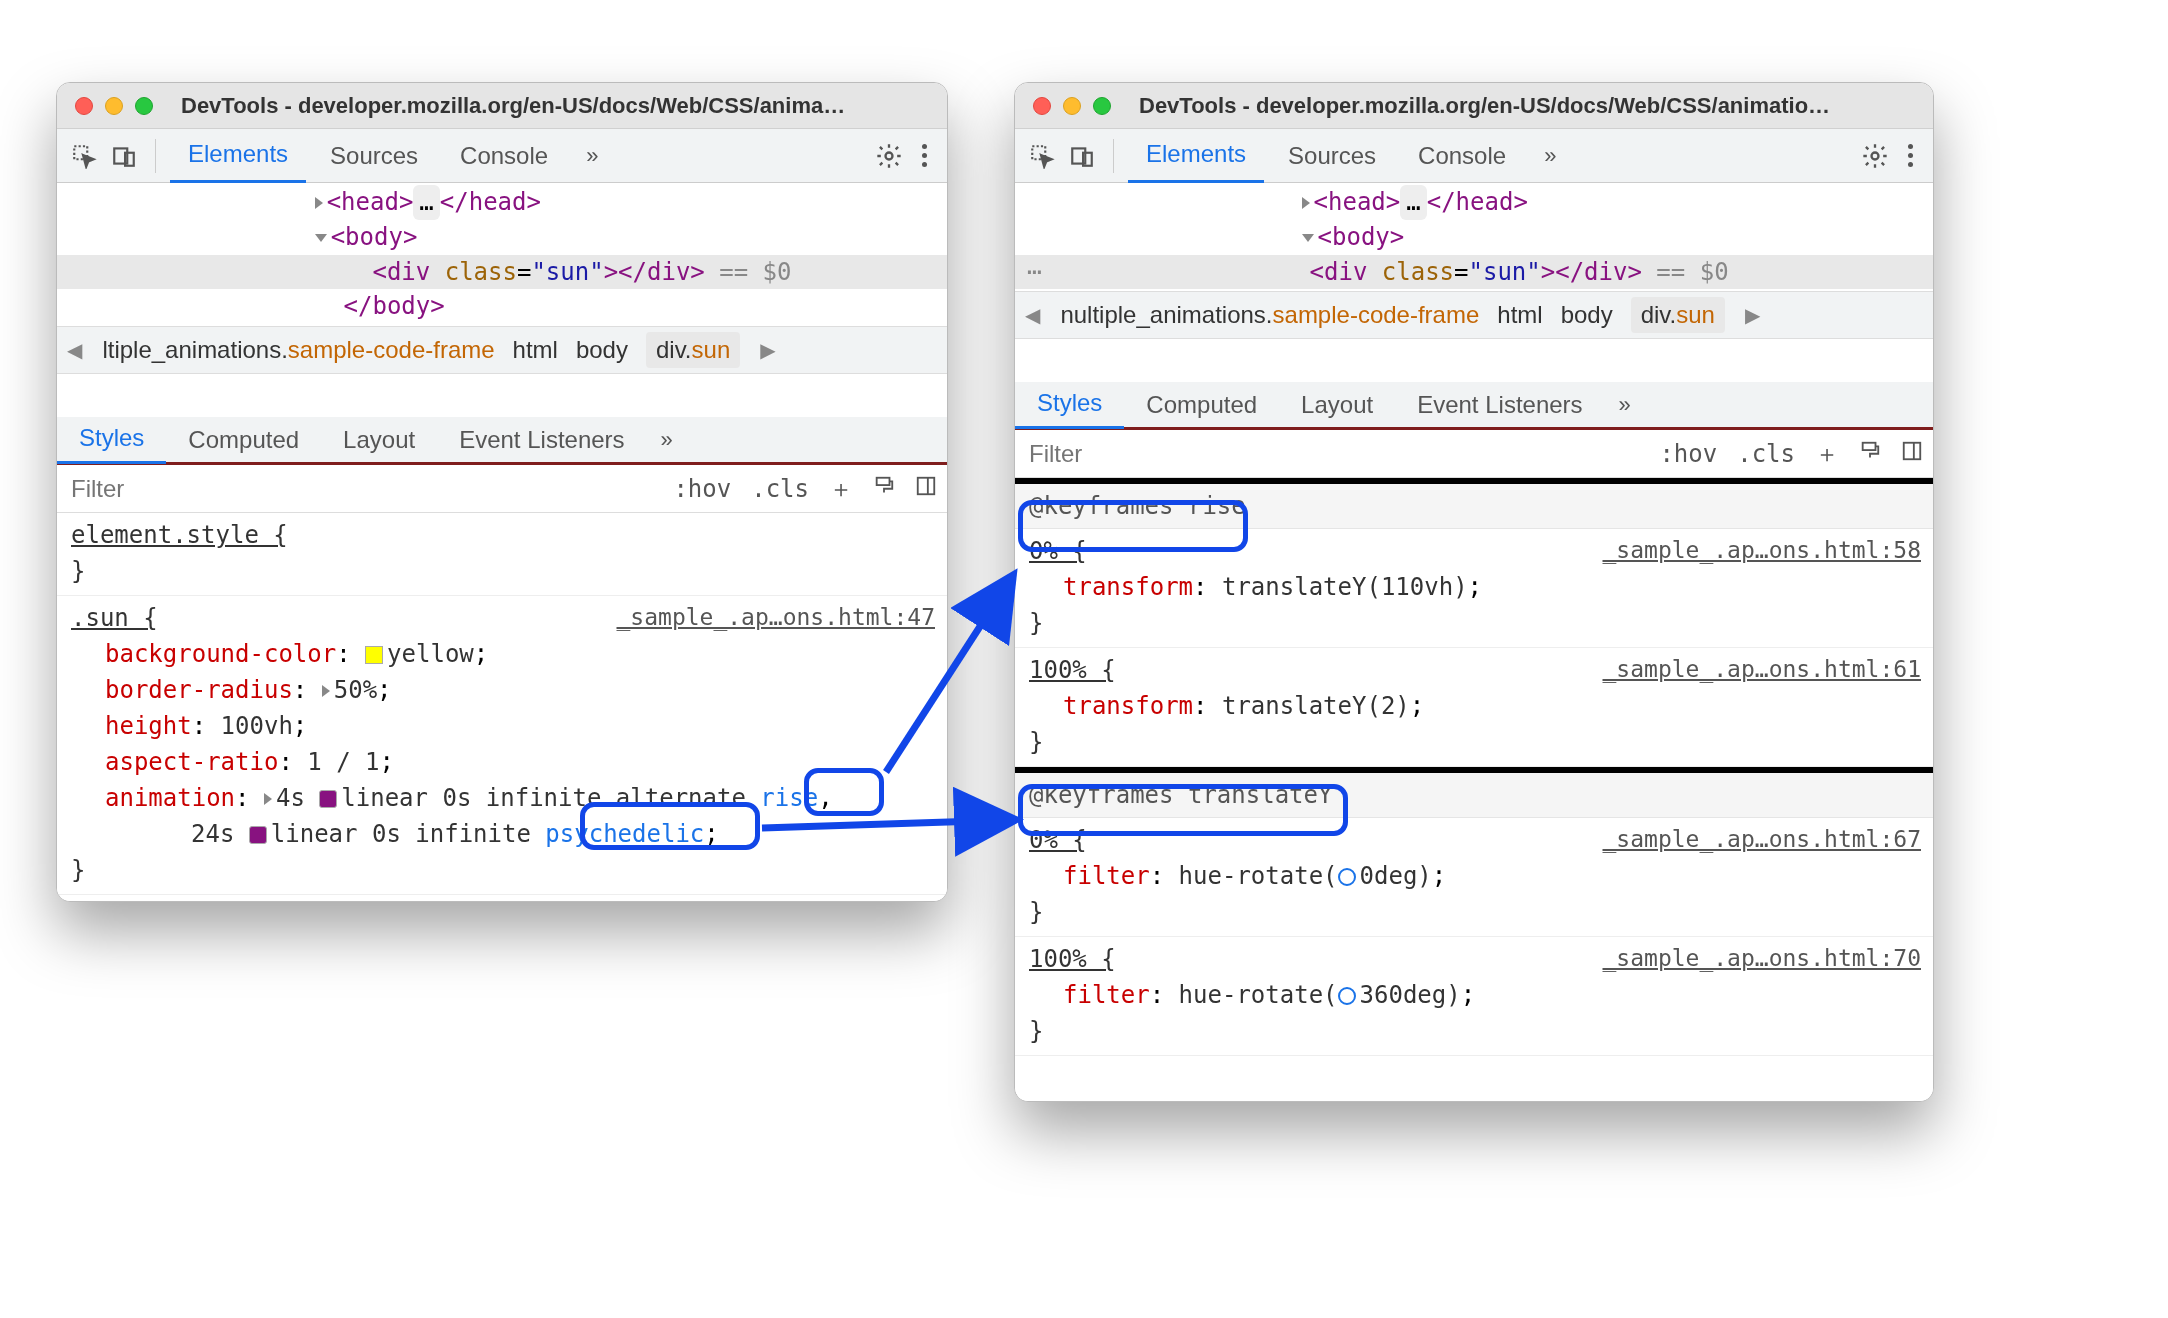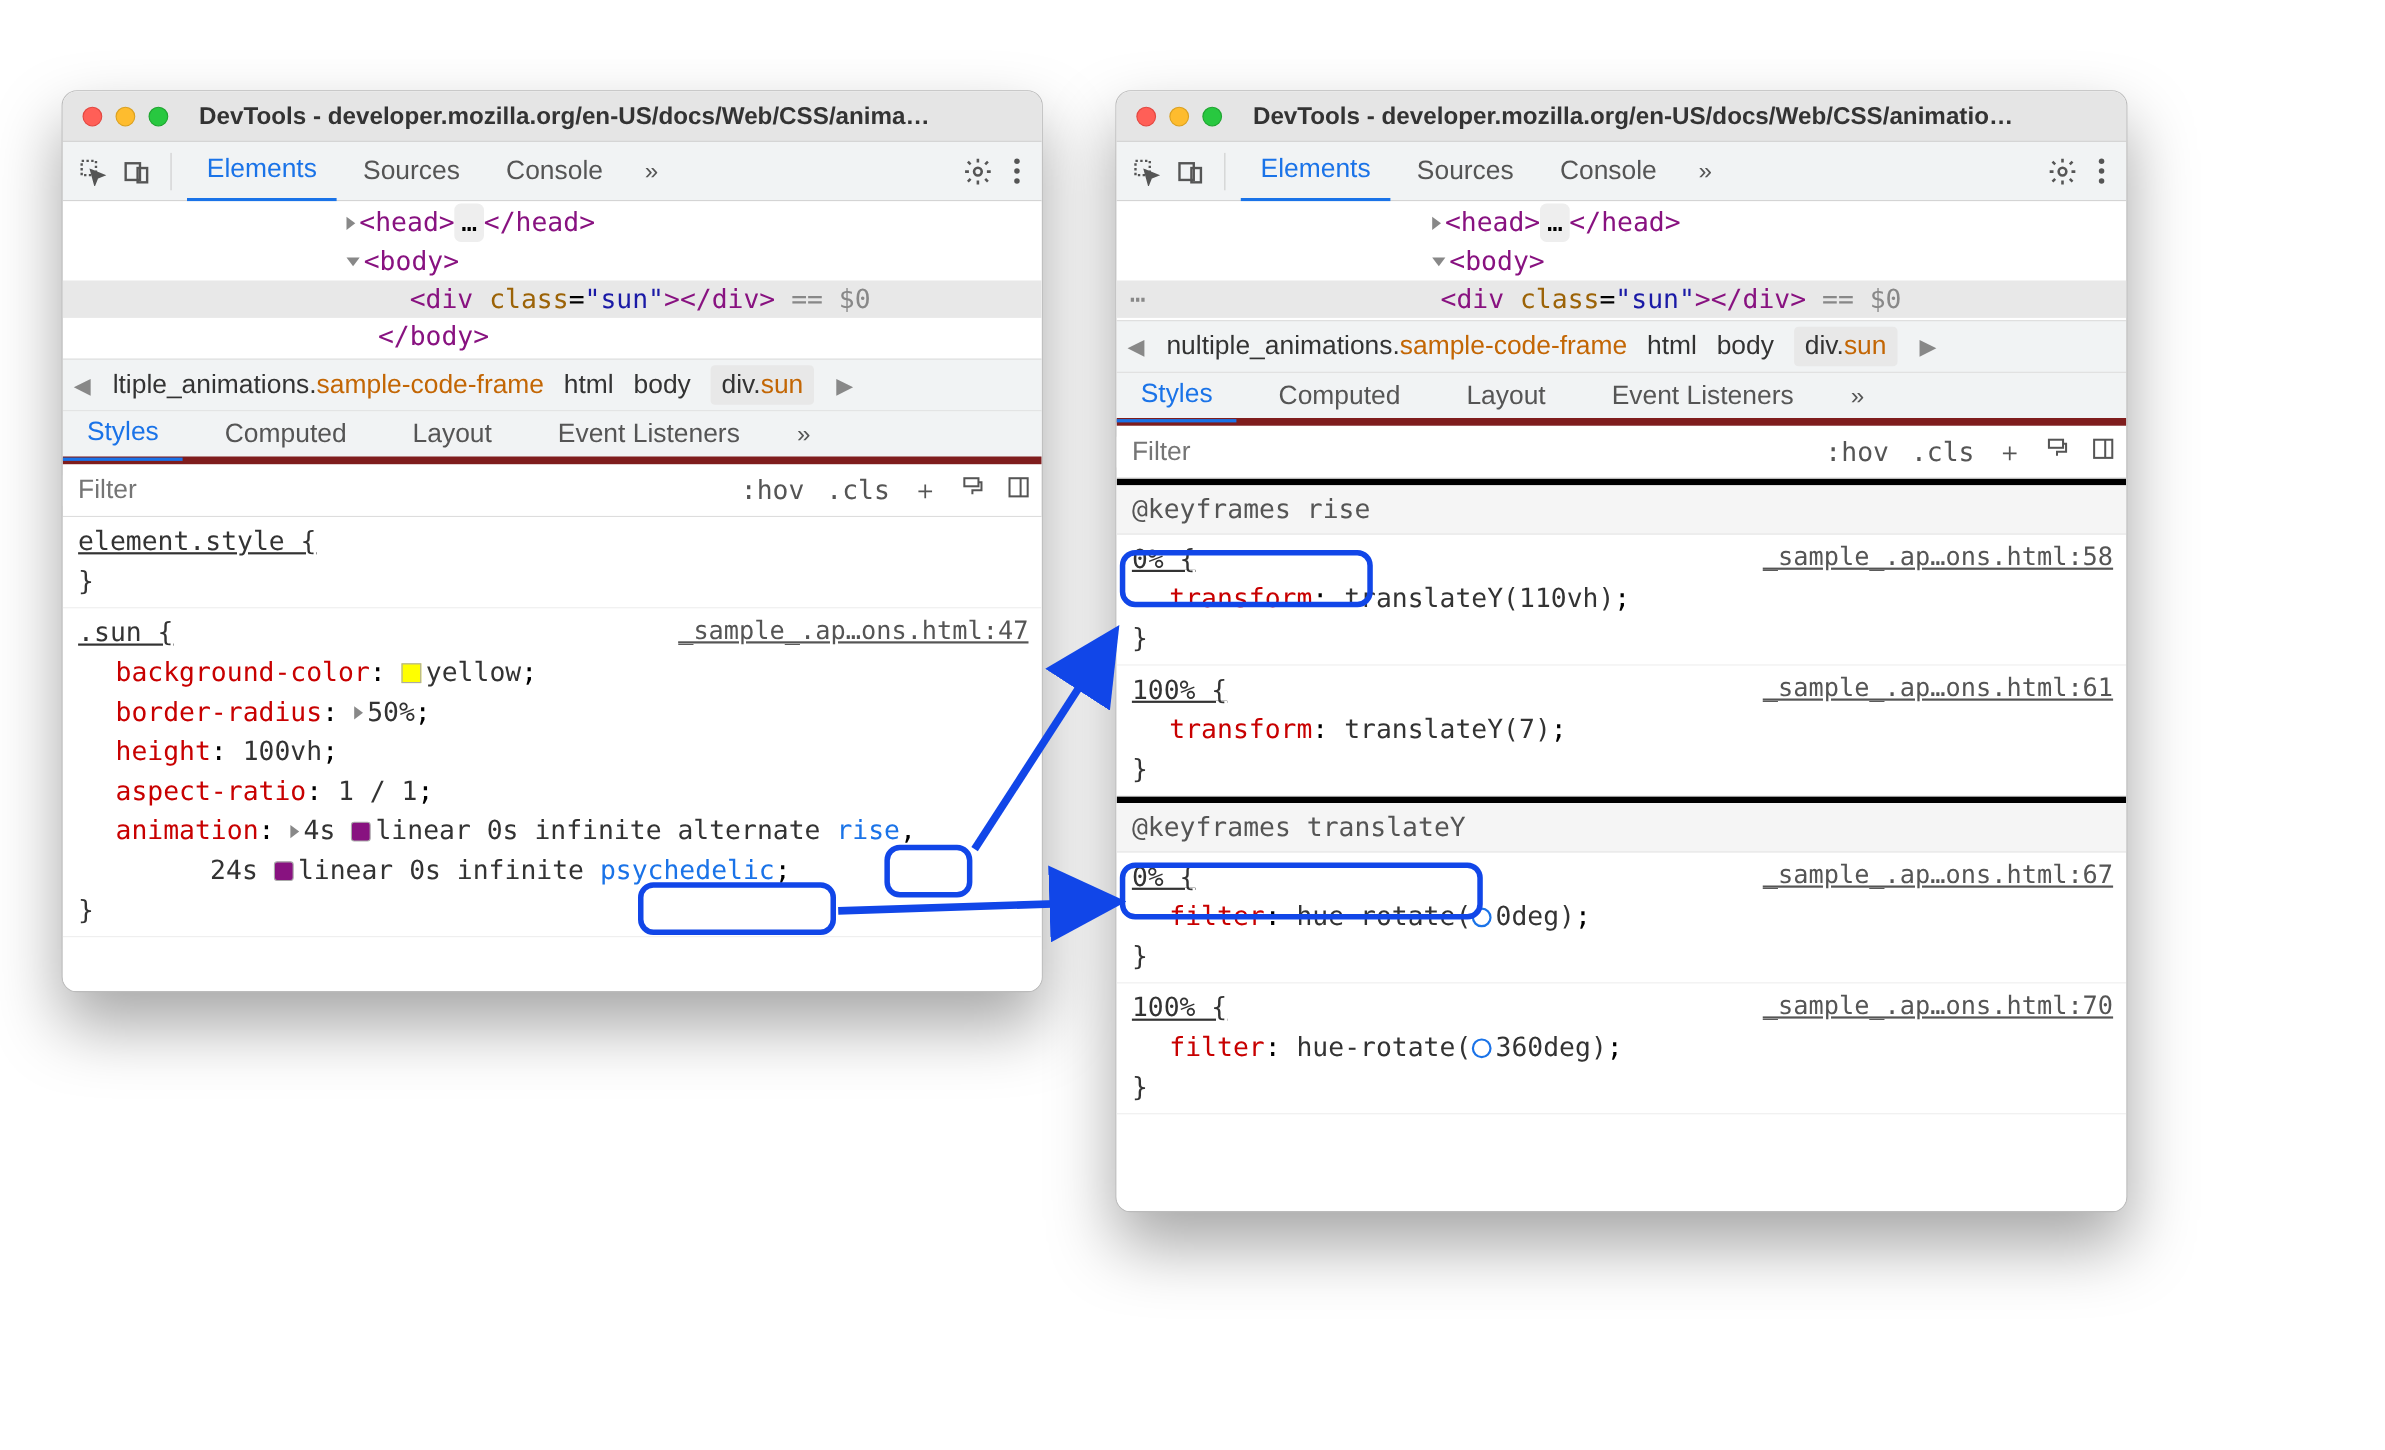--- a/index.html
+++ b/index.html
@@ -60,22 +60,22 @@
   .compact-pill { display:inline-block; background:#eee; border-radius:6px; padding:0 6px;}
   .breadcrumb {
     height: 48px; background:#f1f3f4; border-top:1px solid #ddd; border-bottom:1px solid #ddd;
     display:flex; align-items:center; padding:0 8px; font-size:24px; gap:18px;
   }
   .crumb { color:#333; cursor:pointer; white-space: nowrap;}
   .crumb .cl { color:#c36604;}
   .crumb.sel { background:#e8e8e8; padding:4px 10px; border-radius:4px;}
   .bc-arrow { color:#888; font-size:20px; padding:0 2px;}
   .subtabs {
-    height:48px; background:#f1f3f4; border-bottom:7px solid #7f1d1d;
-    display:flex; align-items:center; font-size:24px; gap:16px;
+    height:48px; background:#f1f3f4; border-bottom:3px solid #7f1d1d;
+    display:flex; align-items:center; font-size:24px; gap:0;margin-top:43px;
   }
   .subtab { padding:0 22px; height:48px; display:flex; align-items:center; color:#555; cursor:pointer;}
   .subtab.active { color:#1a73e8; border-bottom:3px solid #1a73e8;}
   .filterbar {
     height:48px; border-bottom:1px solid #ddd; display:flex; align-items:center;
     font-size:24px; font-family: ui-monospace, Menlo, monospace;
   }
   .filter-input { flex:1; border:none; outline:none; padding:0 14px; font-size:24px; color:#999;}
   .filter-btn { padding:0 10px; color:#555; cursor:pointer;}
   .filter-btn.mono { font-family: ui-monospace, Menlo, monospace;}
@@ -296,21 +296,21 @@
     <div class="kf-header">@keyframes rise</div>
     <div class="rule">
       <div class="selector">0% {</div>
       <a class="src-link">_sample_.ap…ons.html:58</a>
       <div class="decl"><span class="prop">transform</span>: <span class="val">translateY(110vh)</span>;</div>
       <div class="brace">}</div>
     </div>
     <div class="rule">
       <div class="selector">100% {</div>
       <a class="src-link">_sample_.ap…ons.html:61</a>
-      <div class="decl"><span class="prop">transform</span>: <span class="val">translateY(7)</span>;</div>
+      <div class="decl"><span class="prop">transform</span>: <span class="val">translateY(2)</span>;</div>
       <div class="brace">}</div>
     </div>
 
     <div class="kf-header">@keyframes translateY</div>
     <div class="rule">
       <div class="selector">0% {</div>
       <a class="src-link">_sample_.ap…ons.html:67</a>
       <div class="decl"><span class="prop">filter</span>: <span class="val">hue-rotate(</span><span class="swatch clock"></span><span class="val">0deg</span><span class="val">)</span>;</div>
       <div class="brace">}</div>
     </div>

